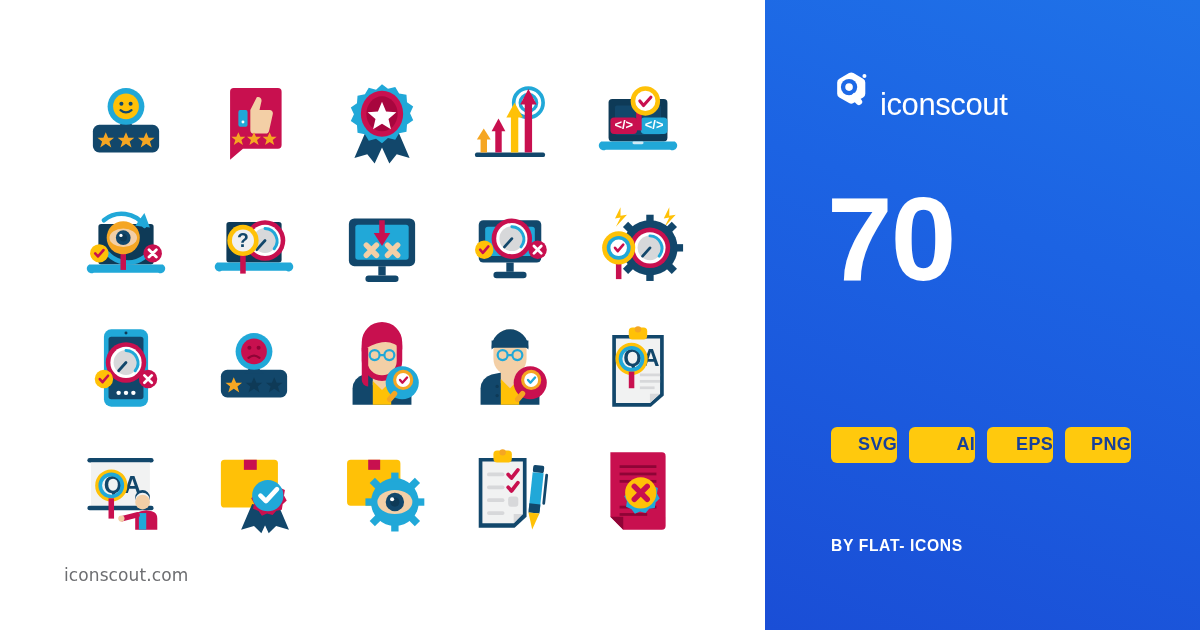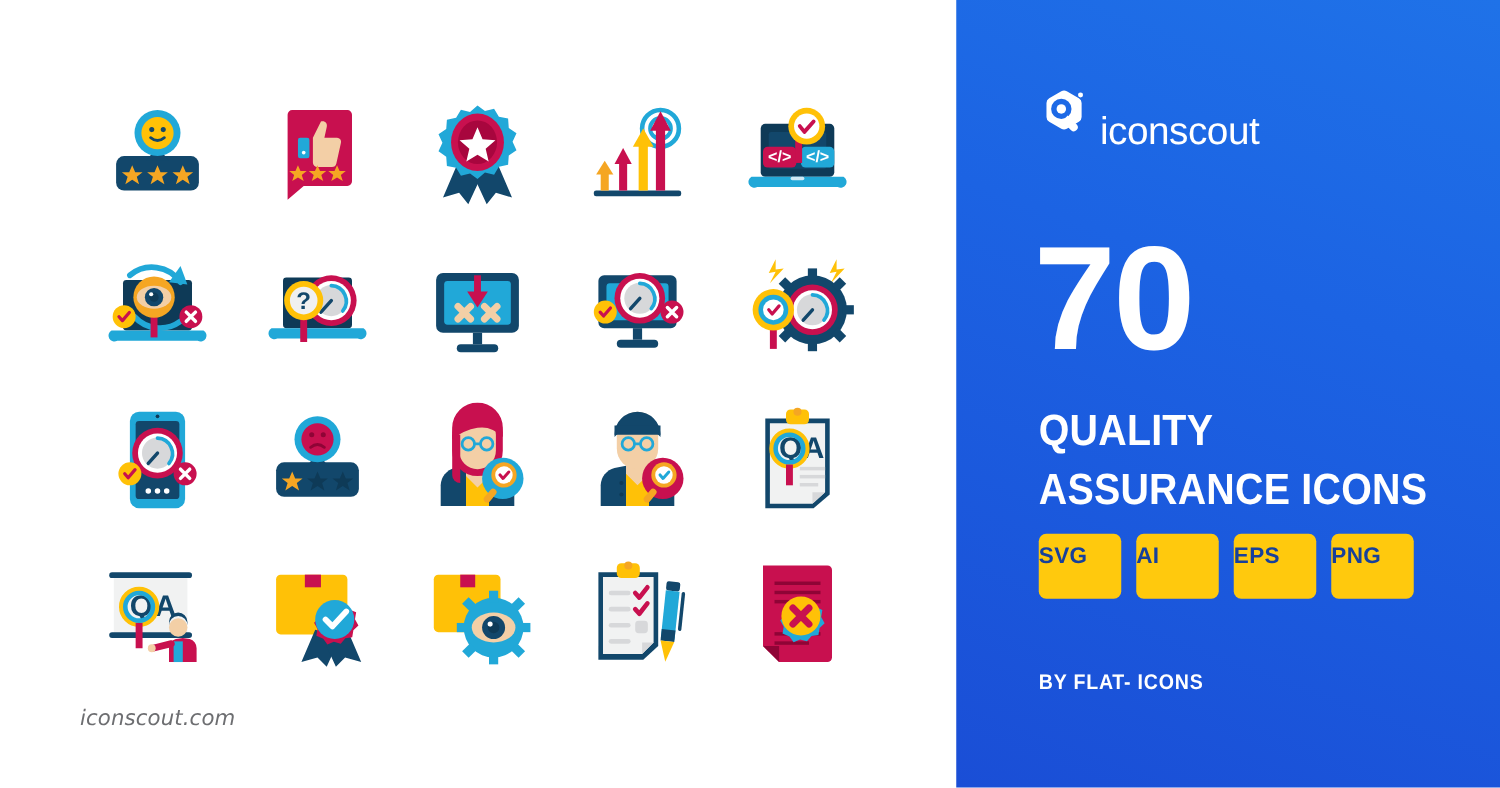--- a/index.html
+++ b/index.html
@@ -12,21 +12,21 @@
   
   .showcase{position:relative;width:765px;height:630px;background:#ffffff;flex:0 0 765px;}
   .grid{
     position:absolute;left:62px;top:62px;width:640px;height:490px;
     display:grid;grid-template-columns:repeat(5,1fr);grid-template-rows:repeat(4,1fr);
   }
   .cell{display:flex;align-items:center;justify-content:center;}
   .cell svg{display:block;width:92px;height:92px;}
   .site-url{
     position:absolute;left:64px;top:565px;font-size:17px;color:#6d6e71;
-    letter-spacing:.1px;font-family:"DejaVu Sans", sans-serif;font-style:italic;
+    letter-spacing:.1px;font-family:"DejaVu Sans", sans-serif;
   }
 
   
   .panel{
     position:relative;width:435px;height:630px;flex:0 0 435px;
     background:linear-gradient(200deg,#1f72e8 0%,#1c63e3 38%,#1a4ed6 100%);
     color:#ffffff;overflow:hidden;
   }
   .brand{position:absolute;left:66px;top:57px;display:flex;align-items:center;gap:11px;}
   .brand-mark{width:38px;height:38px;flex:0 0 38px;}
@@ -42,21 +42,21 @@
   .title{position:absolute;left:66px;top:322px;width:350px;}
   .title-line{
     font-size:35px;line-height:1.33;font-weight:700;letter-spacing:.2px;
     color:#ffffff;text-transform:uppercase;transform:scaleX(.90);transform-origin:left center;
     font-family:"Liberation Sans", sans-serif;white-space:nowrap;
   }
   .formats{position:absolute;left:66px;top:427px;display:flex;gap:12px;}
   .format-badge{
     background:#ffc90d;color:#17409b;border-radius:6px;
     font-size:18px;font-weight:700;letter-spacing:.3px;
-    padding:7px 0 24px 0;text-align:left;min-width:66px;
+    padding:7px 0 8px 0;text-align:right;min-width:66px;
     font-family:"Liberation Sans", sans-serif;
   }
   .author{
     position:absolute;left:66px;top:536px;font-size:17px;font-weight:700;
     letter-spacing:.7px;color:#ffffff;text-transform:uppercase;
     transform:scaleX(.92);transform-origin:left center;
     font-family:"Liberation Sans", sans-serif;
   }
 </style>
 </head>
@@ -464,24 +464,20 @@
         <circle cx="19" cy="18" r="8.6" fill="#1d69e6"></circle>
         <circle cx="19" cy="18" r="4" fill="#ffffff"></circle>
         <path d="M24.4 23.6 l7.6 7.6 a3.4 3.4 0 0 1 -4.8 4.8 l-7.6 -7.6 z" fill="#ffffff"></path>
         <circle cx="35.2" cy="6.4" r="2.1" fill="#ffffff"></circle>
       </svg>
       <span class="brand-name">iconscout</span>
     </div>
 
     <div class="count">70</div>
 
-    <div class="title">
-      <div class="title-line">QUALITY</div>
-      <div class="title-line">ASSURANCE ICONS</div>
-    </div>
 
     <div class="formats">
       <span class="format-badge">SVG</span>
       <span class="format-badge">AI</span>
       <span class="format-badge">EPS</span>
       <span class="format-badge">PNG</span>
     </div>
 
     <div class="author">BY FLAT- ICONS</div>
   </aside>

